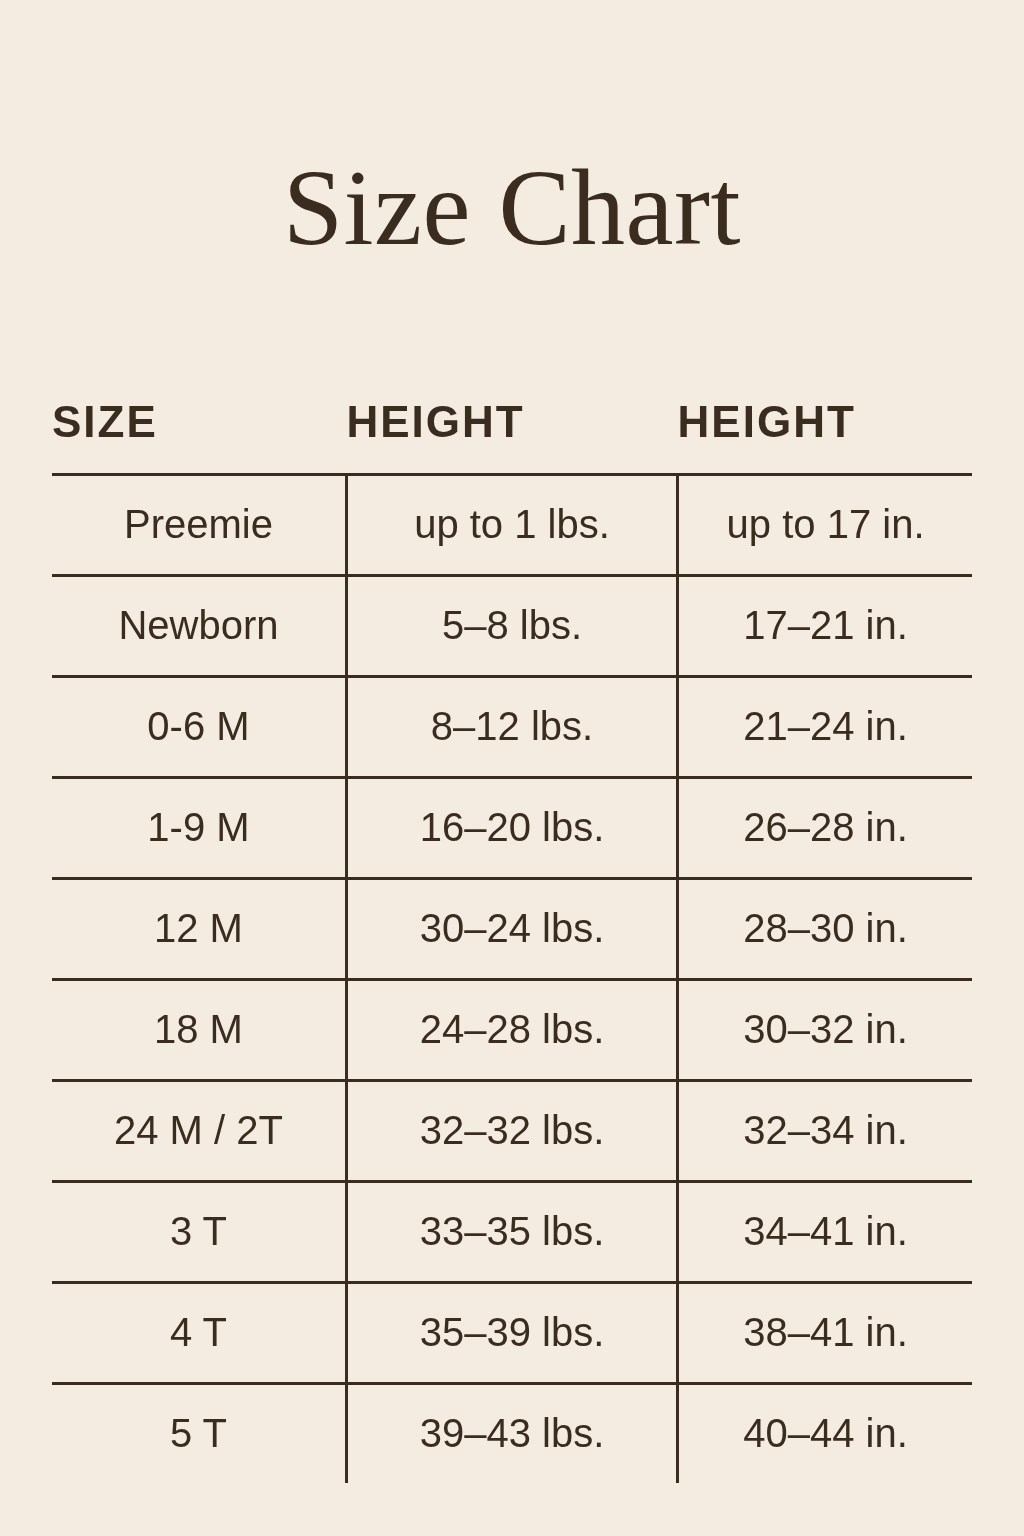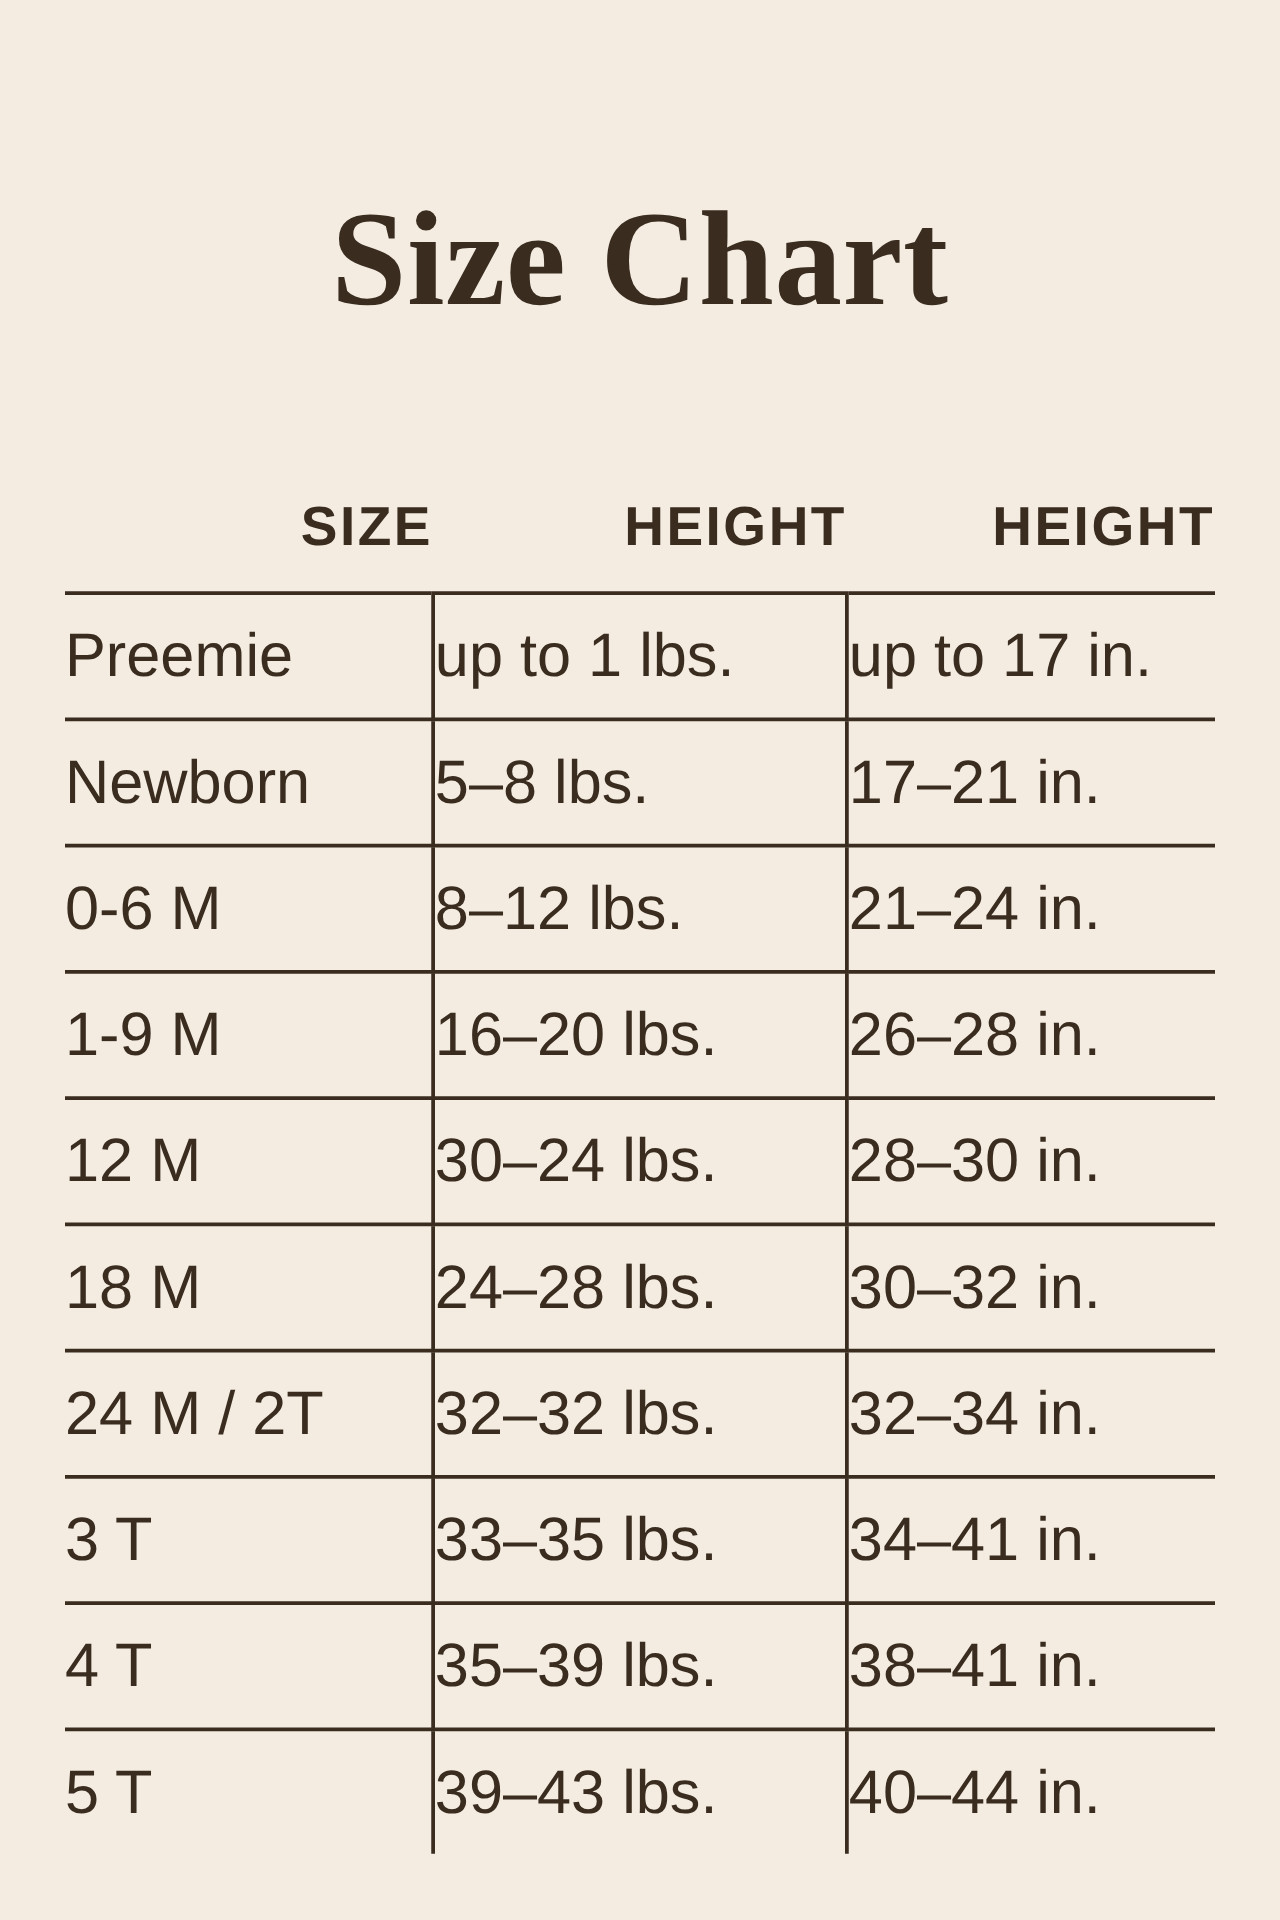--- a/index.html
+++ b/index.html
@@ -15,21 +15,21 @@
     overflow: hidden;
   }
   .page {
     position: relative;
     width: 1024px;
     height: 1536px;
     box-sizing: border-box;
   }
   .title {
     font-family: "Liberation Serif", serif;
-    font-weight: 700;
+    font-weight: 400;
     font-size: 108px;
     line-height: 1;
     text-align: center;
     color: #3a2d20;
     padding-top: 82px;
     letter-spacing: 0.5px;
   }
   .table-wrap {
     margin: 0 auto;
     width: 920px;
@@ -41,30 +41,31 @@
     table-layout: fixed;
   }
   table.size-chart col.c1 { width: 32%; }
   table.size-chart col.c2 { width: 36%; }
   table.size-chart col.c3 { width: 32%; }
   table.size-chart thead th {
     font-size: 44px;
     font-weight: 700;
     letter-spacing: 2px;
     padding: 0 0 26px 0;
-    text-align: right;
+    text-align: left;
     color: #3a2d20;
     border: none;
   }
   table.size-chart thead tr {
     border-bottom: 3px solid #3a2d20;
   }
   table.size-chart tbody td {
-    font-size: 49px;
+    font-size: 40px;
     font-weight: 400;
+    text-align: center;
     color: #3a2d20;
     height: 98px;
     padding: 0;
     border-bottom: 3px solid #3a2d20;
     border-right: 3px solid #3a2d20;
     white-space: nowrap;
   }
   table.size-chart tbody td:last-child {
     border-right: none;
   }

